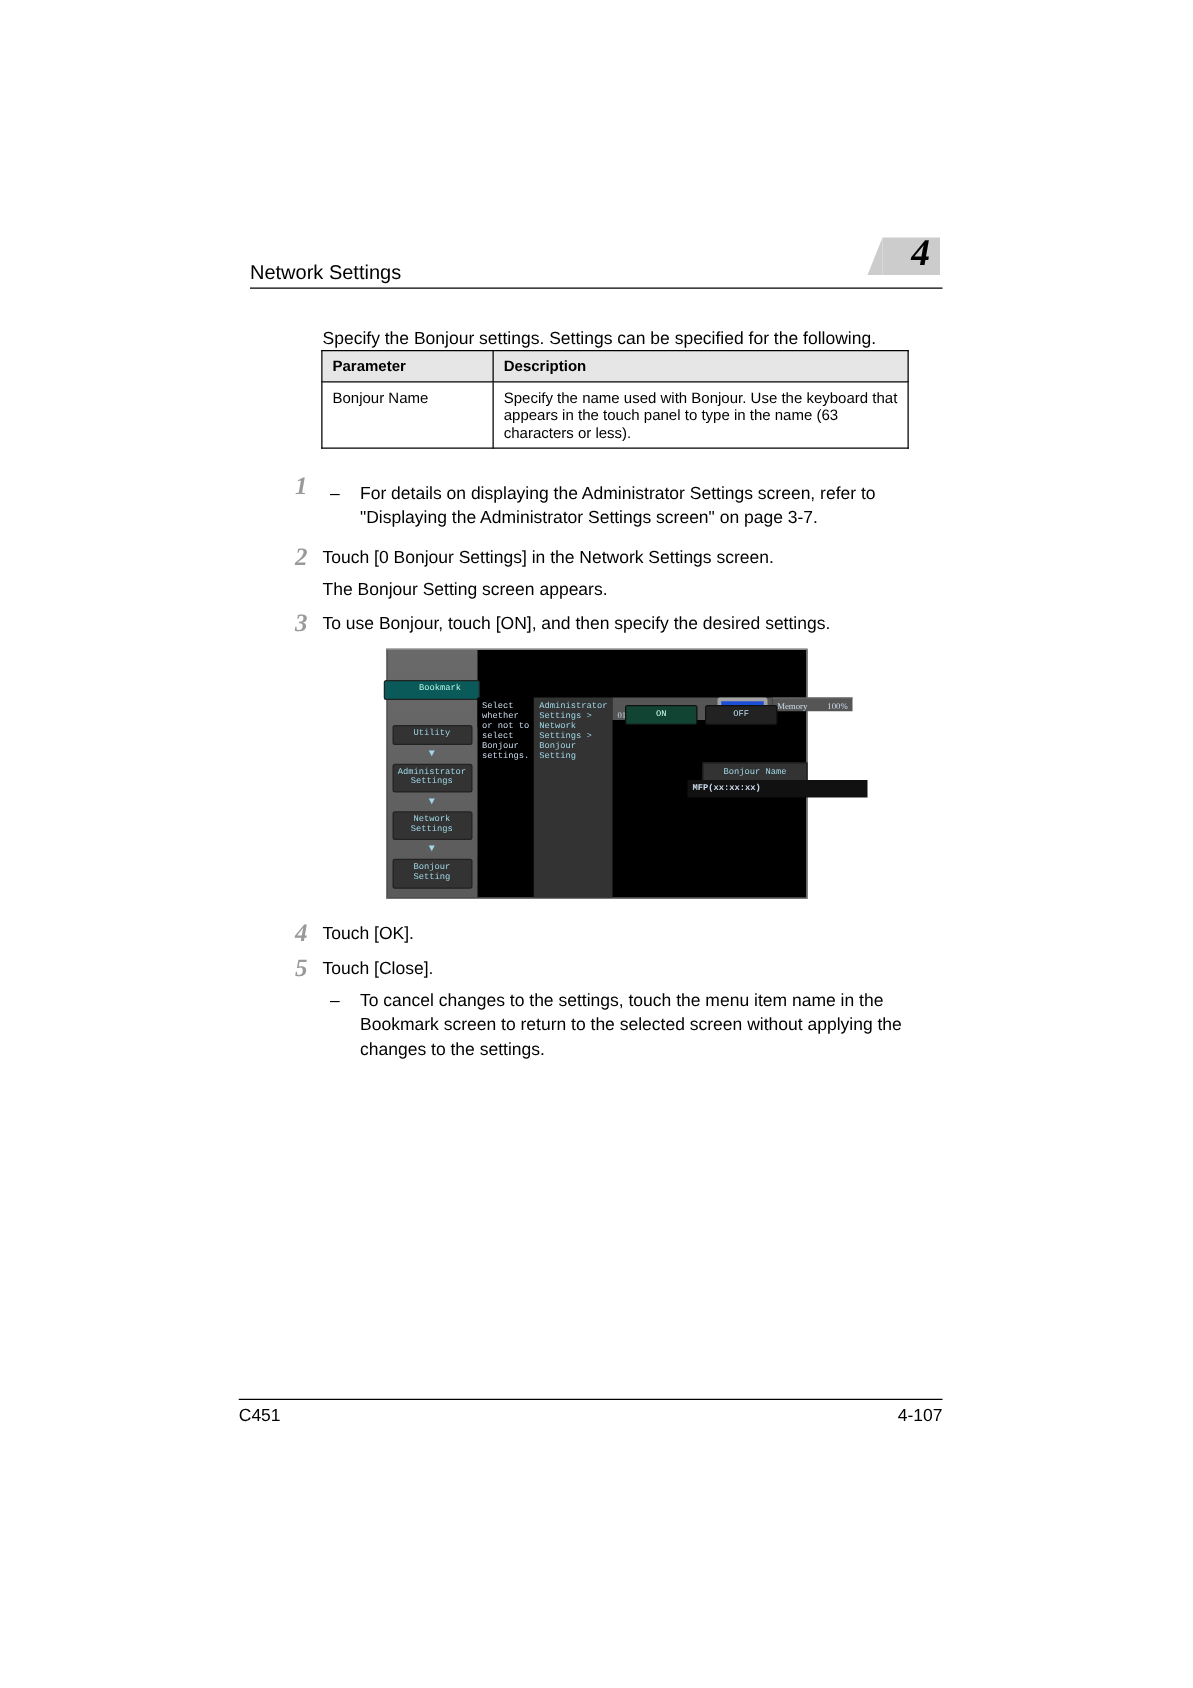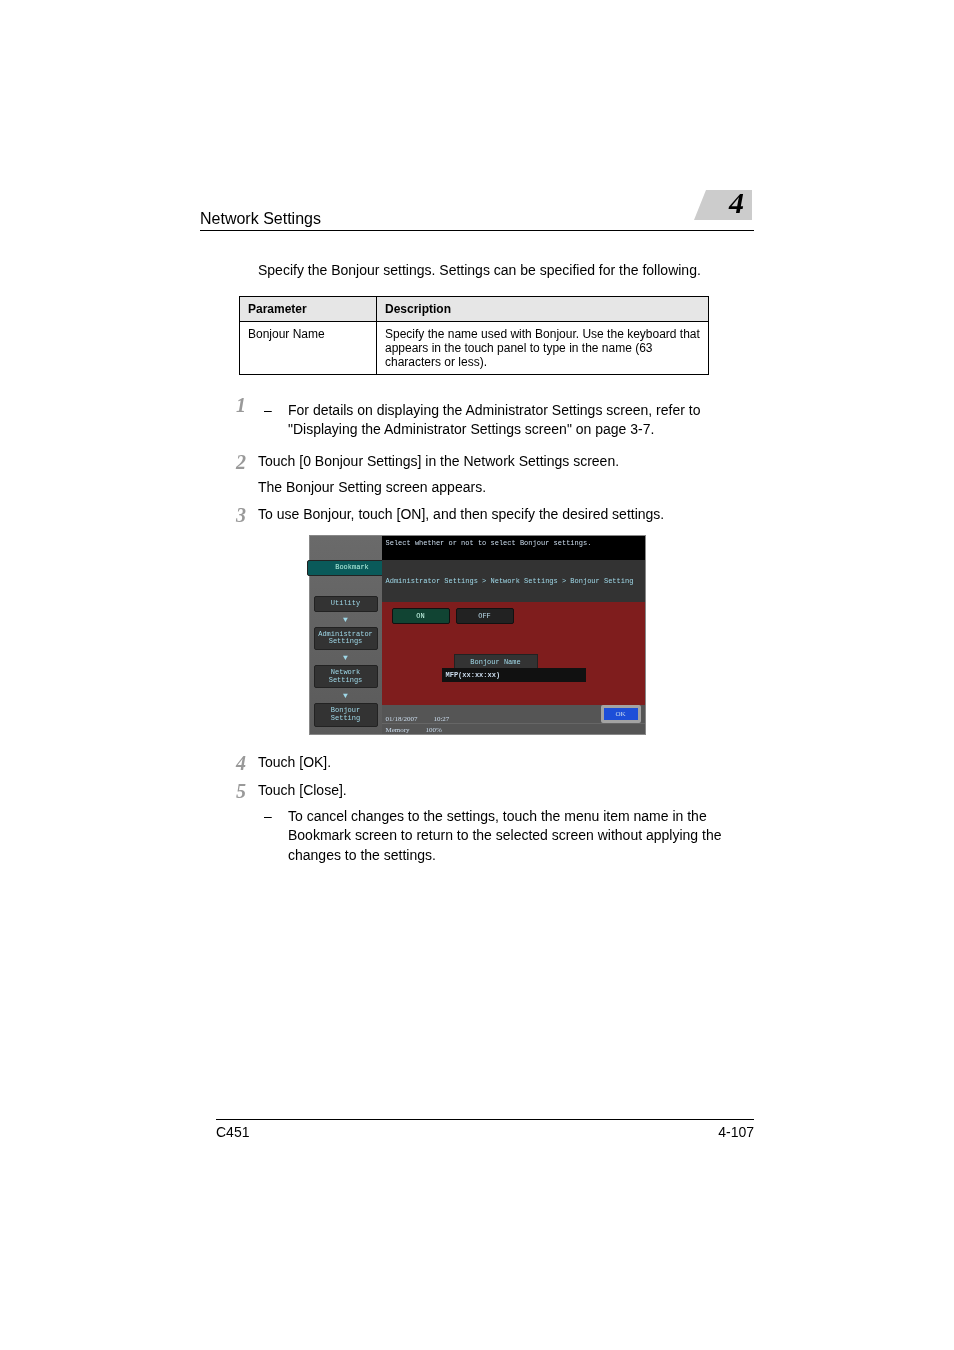--- a/index.html
+++ b/index.html
@@ -61,24 +61,23 @@
     flex-shrink: 0;
   }
   .section-title {
     font-size: 18px;
     font-weight: bold;
   }
   .body-text {
     margin-left: 58px;
     font-size: 14px;
     line-height: 1.35;
-    margin-bottom: 16px;
   }
   table.param {
-    margin-left: 39px;
+    margin-left: 57px;
     border-collapse: collapse;
     width: 470px;
     font-size: 12px;
     margin-bottom: 20px;
   }
   table.param th, table.param td {
     border: 1px solid #000;
     padding: 5px 8px;
     text-align: left;
     vertical-align: top;
@@ -170,33 +169,34 @@
     padding-left: 13px;
   }
   .side-arrow {
     color: #9fd8e8;
     font-size: 8px;
     text-align: center;
   }
   .screen-right {
     flex: 1;
     display: flex;
-    flex-direction: column;
+    flex-direction: row;
+    margin-top: 38px;
   }
   .sr-top {
     height: 18px;
     background: #000;
     color: #cde;
     padding: 3px 4px;
     font-size: 7px;
   }
   .sr-crumb {
     background: #333;
     color: #9fd8e8;
-    padding: 17px 4px;
+    padding: 3px 4px;
     font-size: 7px;
   }
   .sr-body {
     flex: 1;
     background: #7f1d1d;
     position: relative;
   }
   .toggle {
     position: absolute;
     width: 56px;
@@ -255,21 +255,21 @@
     background: #1d4ed8;
     border: 3px solid #a3a3a3;
     text-align: center;
     line-height: 12px;
     border-radius: 2px;
   }
 
   .footer {
     position: absolute;
     bottom: 210px;
-    left: 216px;
+    left: 191px;
     right: 200px;
     border-top: 1px solid #000;
     display: flex;
     justify-content: space-between;
     font-size: 14px;
     padding-top: 4px;
   }
 </style>
 </head>
 <body>

